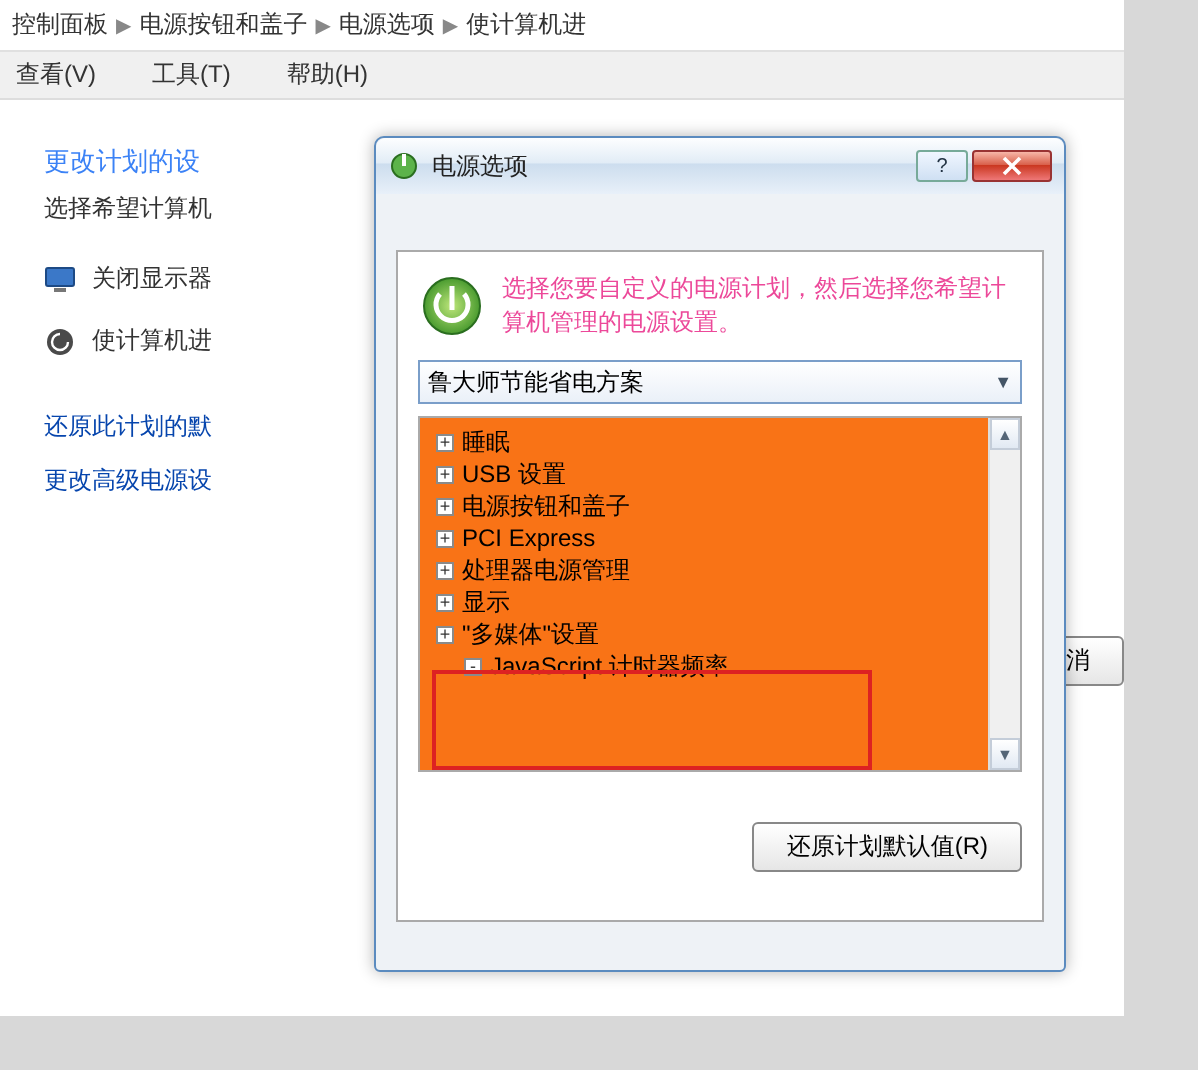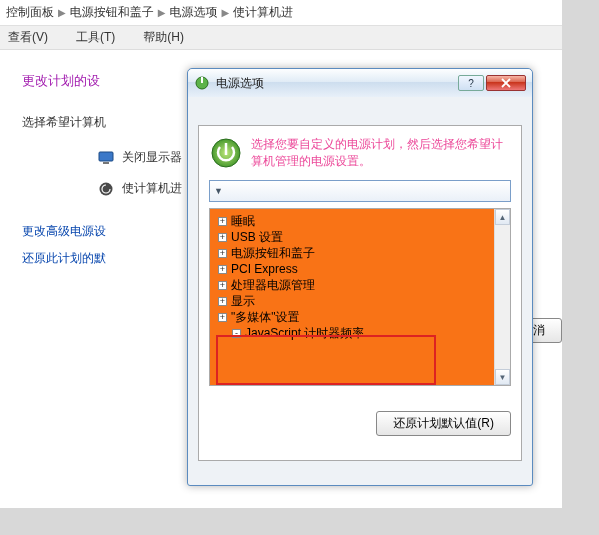--- a/index.html
+++ b/index.html
@@ -6,23 +6,23 @@
 body { font-family: "Microsoft YaHei", "Segoe UI", Tahoma, sans-serif; font-size: 12px; background: #d8d8d8; width: 599px; height: 535px; overflow: hidden; position: relative; }
 
 
 .back-window { position: absolute; top: 0; left: 0; width: 562px; height: 508px; background: #fff; }
 .menubar { background: #f0f0f0; border-bottom: 1px solid #ddd; height: 24px; padding: 0 8px; display: flex; align-items: center; gap: 28px; }
 .menubar span { color: #333; }
 .breadcrumb { background: #fff; border-bottom: 1px solid #e0e0e0; height: 26px; display: flex; align-items: center; padding: 0 6px; gap: 4px; color: #333; }
 .breadcrumb .sep { color: #888; font-size: 10px; }
 .back-content { padding: 22px 22px; background: #fff; display: flex; position: relative; }
 .left-col { width: 160px; }
-.left-col h2 { color: #a21caf; font-size: 13px; font-weight: 400; margin-bottom: 24px; }
+.left-col h2 { color: #3b82f6; font-size: 13px; font-weight: 400; margin-bottom: 6px; }
 .left-col .subtitle { color: #333; margin-bottom: 18px; }
-.opt-row { display: flex; align-items: center; gap: 8px; margin-bottom: 14px; color: #333; justify-content: flex-end; }
+.opt-row { display: flex; align-items: center; gap: 8px; margin-bottom: 14px; color: #333; }
 .opt-row .icon { width: 16px; height: 16px; display: flex; align-items: center; justify-content: center; }
 .left-links { margin-top: 26px; }
 .left-links a { color: #0645ad; text-decoration: none; display: block; margin-bottom: 10px; }
 .right-cancel { position: absolute; right: 0; top: 268px; }
 .btn { background: linear-gradient(#fff,#e6e6e6); border: 1px solid #888; border-radius: 3px; padding: 3px 16px; font-size: 12px; cursor: pointer; font-family: inherit; }
 
 
 .dialog { position: absolute; left: 187px; top: 68px; width: 346px; height: 418px; background: #eef2f6; border: 1px solid #5b8bbf; border-radius: 5px 5px 3px 3px; box-shadow: 0 0 8px rgba(0,0,0,.3); }
 .titlebar { height: 28px; background: linear-gradient(#fdfeff,#e1ecf6 45%,#cde 46%,#e8f0f9); border-radius: 5px 5px 0 0; display: flex; align-items: center; padding: 0 6px; }
 .titlebar .ticon { width: 16px; height: 16px; margin-right: 6px; }
@@ -93,22 +93,22 @@
       <div class="opt-row">
         <span class="icon">
           <svg width="16" height="16" viewBox="0 0 16 16">
               <circle cx="8" cy="8" r="6.5" fill="#4a4a4a"></circle>
               <path d="M8 4 A4 4 0 1 0 12 8" fill="none" stroke="#fff" stroke-width="1.2"></path>
             </svg>
         </span>
         <span>使计算机进</span>
       </div>
       <div class="left-links">
+        <a href="#">还原此计划的默</a>
         <a href="#">更改高级电源设</a>
-        <a href="#">还原此计划的默</a>
       </div>
     </div>
     <button class="btn right-cancel">取消</button>
   </div>
 </div>
 
 <div class="dialog">
   <div class="titlebar">
     <span class="ticon">
       <svg width="16" height="16" viewBox="0 0 16 16">
@@ -143,20 +143,21 @@
                   <stop offset="1" stop-color="#4a9b2f"></stop>
                 </radialGradient>
               </defs>
               <path d="M17 7v12" stroke="#fff" stroke-width="2.5"></path>
               <path d="M11 11a8 8 0 1 0 12 0" fill="none" stroke="#fff" stroke-width="2.5"></path>
             </svg>
         </span>
         <div class="txt">选择您要自定义的电源计划，然后选择您希望计算机管理的电源设置。</div>
       </div>
       <div class="dd">
+        <span>鲁大师节能省电方案</span>
         <span class="arrow">▼</span>
       </div>
       <div class="tree-wrap">
         <div class="tree">
           <div class="node lv1"><span class="sq">+</span><span>睡眠</span></div>
           <div class="node lv1"><span class="sq">+</span><span>USB 设置</span></div>
           <div class="node lv1"><span class="sq">+</span><span>电源按钮和盖子</span></div>
           <div class="node lv1"><span class="sq">+</span><span>PCI Express</span></div>
           <div class="node lv1"><span class="sq">+</span><span>处理器电源管理</span></div>
           <div class="node lv1"><span class="sq">+</span><span>显示</span></div>

